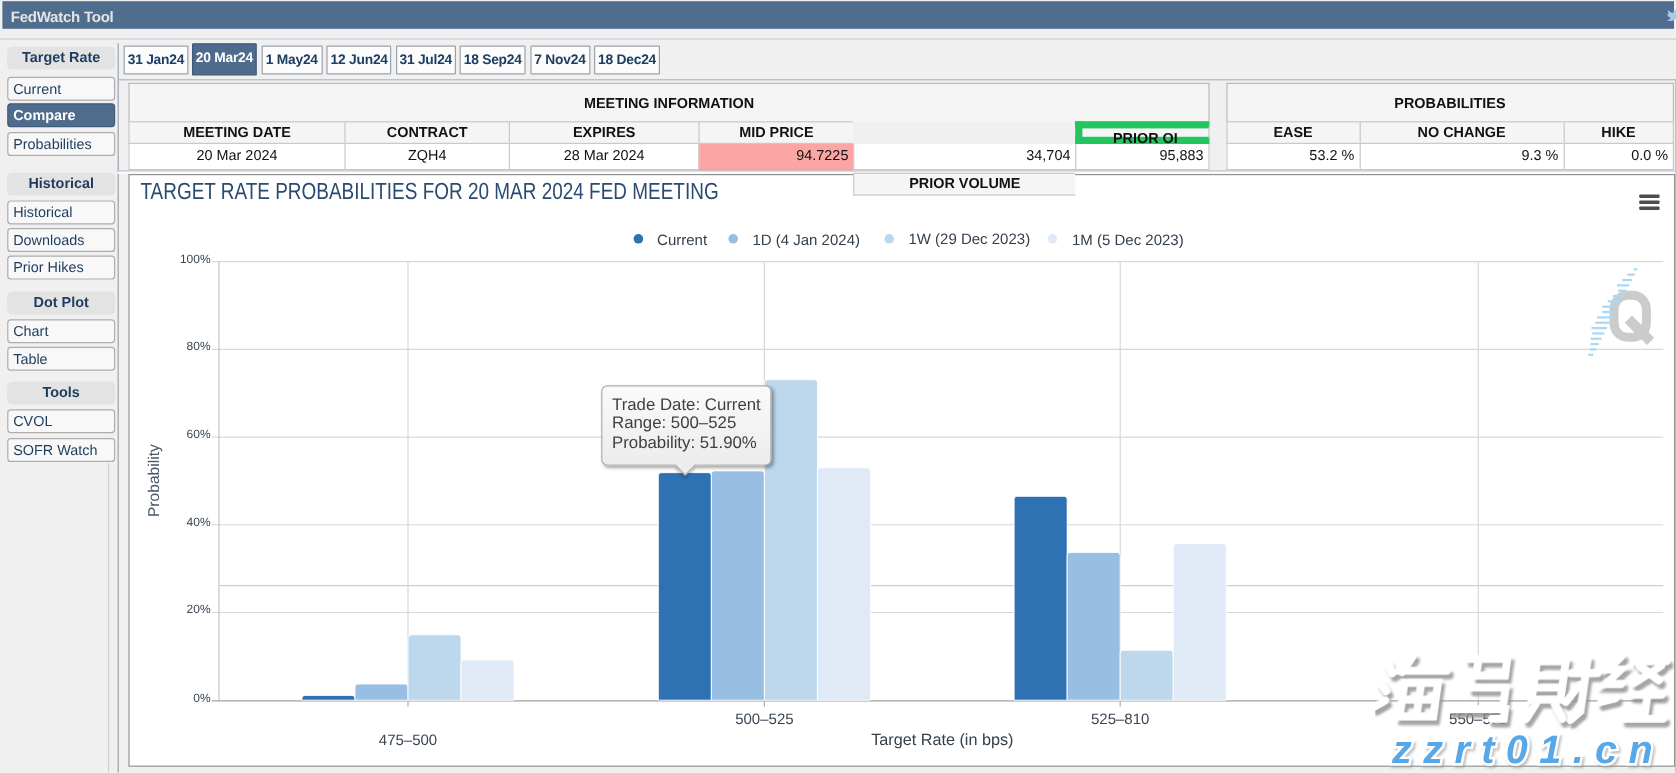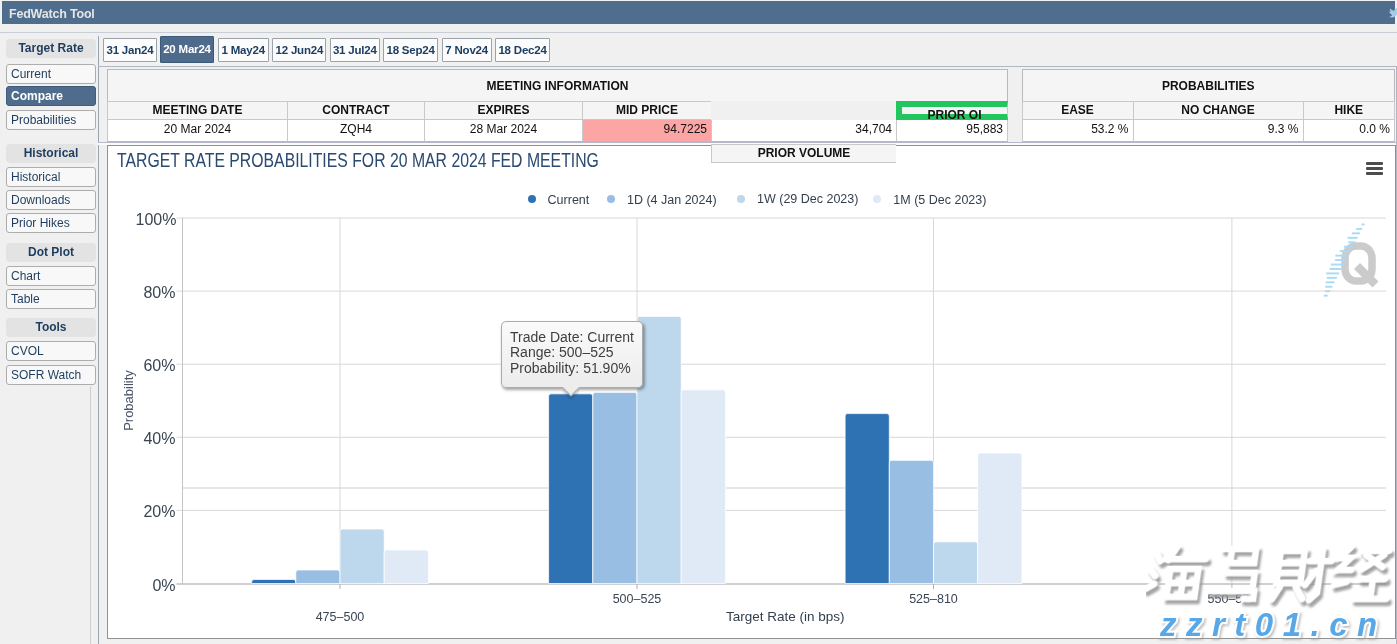--- a/index.html
+++ b/index.html
@@ -13,21 +13,21 @@
   .pill { left:6px; width:90px; height:19px; background:#e3e3e3; border-radius:4px; color:#1d3c5e; font-weight:bold; font-size:12px; text-align:center; line-height:19px; }
   .sbtn { left:6px; width:90px; height:20px; background:#f8f8f8; border:1px solid #adadad; border-radius:3px; color:#1d3c5e; font-size:12px; line-height:18px; padding-left:4px; }
   .sbtn.sel { background:#4f6c8c; border-color:#3f5c7a; color:#fff; font-weight:bold; }
   
   .tab { top:37.5px; height:24px; background:#fcfcfc; border:1px solid #9aa2ac; border-radius:1px; color:#1c3e63; font-weight:bold; font-size:11.5px; text-align:center; line-height:22px; letter-spacing:-0.2px; }
   .tab.sel { top:36px; height:27px; background:#4e6b8c; border-color:#3c5a78; color:#fff; line-height:25px; }
   
   .cell { font-size:12px; color:#111; line-height:18px; }
   .hdr { font-weight:bold; background:#f5f5f5; }
   
-  .ylab { width:40px; text-align:right; font-size:16px; color:#3a4552; }
+  .ylab { width:40px; text-align:right; font-size:10px; color:#3a4552; }
   .xlab { width:70px; text-align:center; font-size:12.5px; color:#3a4552; }
   .legtxt { font-size:12.5px; color:#333f4b; }
 </style>
 </head>
 <body>
   <div class="abs" id="topbar">
     <div class="t">FedWatch Tool</div>
   </div>
 
   <svg class="abs" style="left:1388px;top:5px;" width="9" height="16" viewBox="0 0 13 17">

